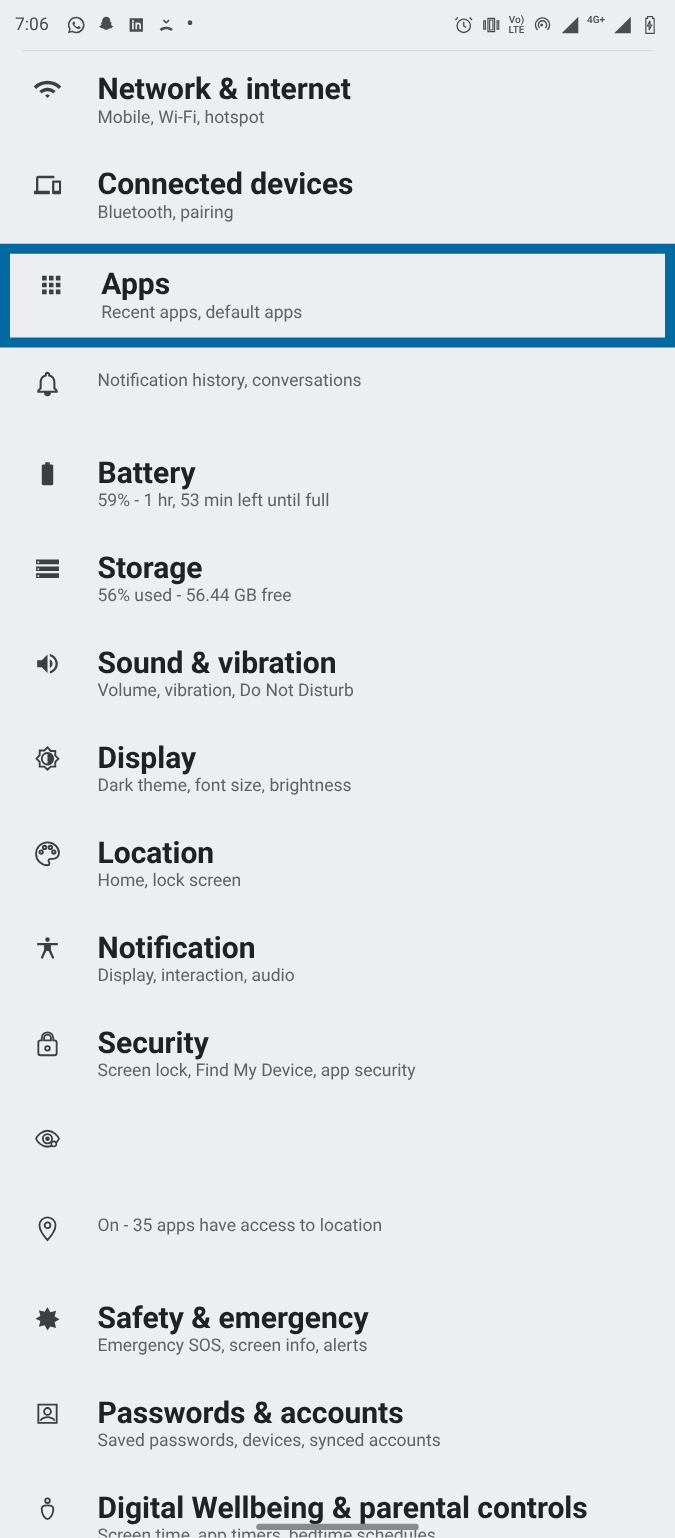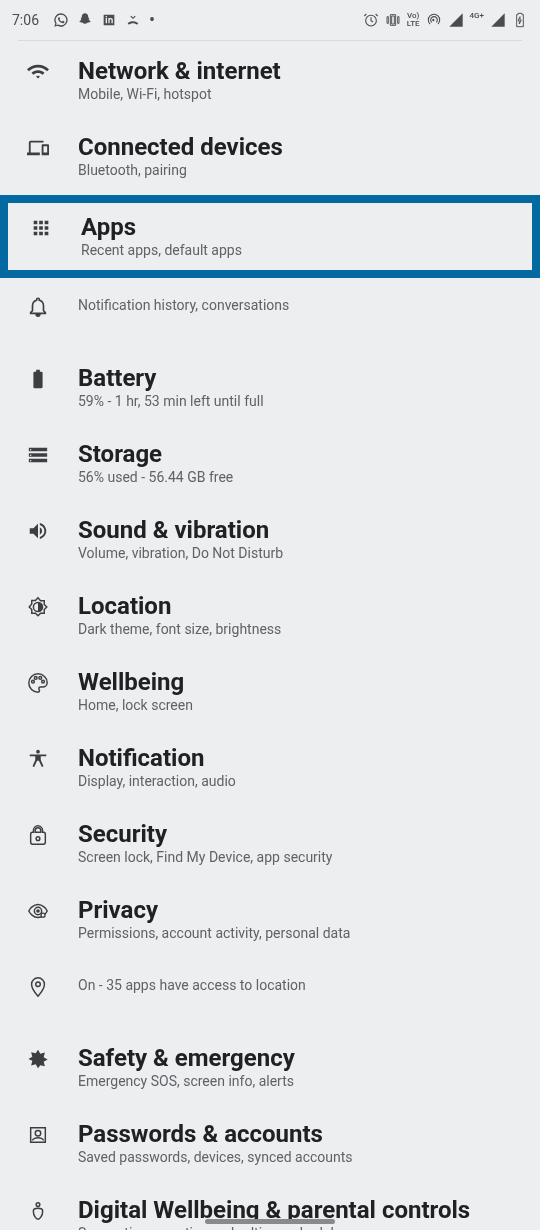--- a/index.html
+++ b/index.html
@@ -235,33 +235,33 @@
   </div>
 
   <div class="settings-item">
     <div class="item-icon">
       <svg viewBox="0 0 24 24">
           <path d="M12 2 9.2 4.8H5.2v4L2.4 12l2.8 2.8v4h4L12 21.6l2.8-2.8h4v-4L21.6 12l-2.8-2.8v-4h-4zM12 7a5 5 0 1 1 0 10 5 5 0 0 1 0-10z" fill="none" stroke="#3c3e41" stroke-width="1.6"></path>
           <path d="M12 7a5 5 0 0 1 0 10z"></path>
         </svg>
     </div>
     <div class="item-text">
+      <div class="item-title">Display</div>
+      <div class="item-subtitle">Dark theme, font size, brightness</div>
+    </div>
+  </div>
+
+  <div class="settings-item">
+    <div class="item-icon">
+      <svg viewBox="0 0 24 24">
+          <path d="M12 2a10 10 0 0 0 0 20c.9 0 1.7-.8 1.7-1.7 0-.4-.2-.8-.4-1.1-.3-.3-.4-.7-.4-1.1 0-.9.8-1.7 1.7-1.7H17a5 5 0 0 0 5-5c0-5-4.5-9.4-10-9.4zM6.5 12a1.5 1.5 0 1 1 0-3 1.5 1.5 0 0 1 0 3zm3-4a1.5 1.5 0 1 1 0-3 1.5 1.5 0 0 1 0 3zm5 0a1.5 1.5 0 1 1 0-3 1.5 1.5 0 0 1 0 3zm3 4a1.5 1.5 0 1 1 0-3 1.5 1.5 0 0 1 0 3z" fill="none" stroke="#3c3e41" stroke-width="1.6"></path>
+        </svg>
+    </div>
+    <div class="item-text">
       <div class="item-title">Location</div>
-      <div class="item-subtitle">Dark theme, font size, brightness</div>
-    </div>
-  </div>
-
-  <div class="settings-item">
-    <div class="item-icon">
-      <svg viewBox="0 0 24 24">
-          <path d="M12 2a10 10 0 0 0 0 20c.9 0 1.7-.8 1.7-1.7 0-.4-.2-.8-.4-1.1-.3-.3-.4-.7-.4-1.1 0-.9.8-1.7 1.7-1.7H17a5 5 0 0 0 5-5c0-5-4.5-9.4-10-9.4zM6.5 12a1.5 1.5 0 1 1 0-3 1.5 1.5 0 0 1 0 3zm3-4a1.5 1.5 0 1 1 0-3 1.5 1.5 0 0 1 0 3zm5 0a1.5 1.5 0 1 1 0-3 1.5 1.5 0 0 1 0 3zm3 4a1.5 1.5 0 1 1 0-3 1.5 1.5 0 0 1 0 3z" fill="none" stroke="#3c3e41" stroke-width="1.6"></path>
-        </svg>
-    </div>
-    <div class="item-text">
-      <div class="item-title">Wellbeing</div>
       <div class="item-subtitle">Home, lock screen</div>
     </div>
   </div>
 
   <div class="settings-item">
     <div class="item-icon">
       <svg viewBox="0 0 24 24">
           <path d="M12 2a2 2 0 1 1 0 4 2 2 0 0 1 0-4zm9 5H3v2h6v4l-3 7 1.8.8L11 14h2l3.2 6.8L18 20l-3-7V9h6z"></path>
         </svg>
     </div>
@@ -285,24 +285,20 @@
 
   <div class="settings-item">
     <div class="item-icon">
       <svg viewBox="0 0 24 24">
           <path d="M12 5c-5 0-9 4.5-10 7 1 2.5 5 7 10 7s9-4.5 10-7c-1-2.5-5-7-10-7zm0 11a4 4 0 1 1 0-8 4 4 0 0 1 0 8z" fill="none" stroke="#3c3e41" stroke-width="1.6"></path>
           <circle cx="12" cy="12" r="2"></circle>
           <path d="M17 16l2 2" stroke="#3c3e41" stroke-width="2"></path>
           <circle cx="17.5" cy="16.5" r="2.2" fill="#eceef0" stroke="#3c3e41" stroke-width="1.4"></circle>
         </svg>
     </div>
-    <div class="item-text">
-      <div class="item-title">Privacy</div>
-      <div class="item-subtitle">Permissions, account activity, personal data</div>
-    </div>
   </div>
 
   <div class="settings-item">
     <div class="item-icon">
       <svg viewBox="0 0 24 24">
           <path d="M12 2a7 7 0 0 0-7 7c0 5.3 7 13 7 13s7-7.8 7-13a7 7 0 0 0-7-7zm0 9.5A2.5 2.5 0 1 1 12 6.5a2.5 2.5 0 0 1 0 5z" fill="none" stroke="#3c3e41" stroke-width="1.6"></path>
         </svg>
     </div>
     <div class="item-text">
       <div class="item-subtitle">On - 35 apps have access to location</div>

